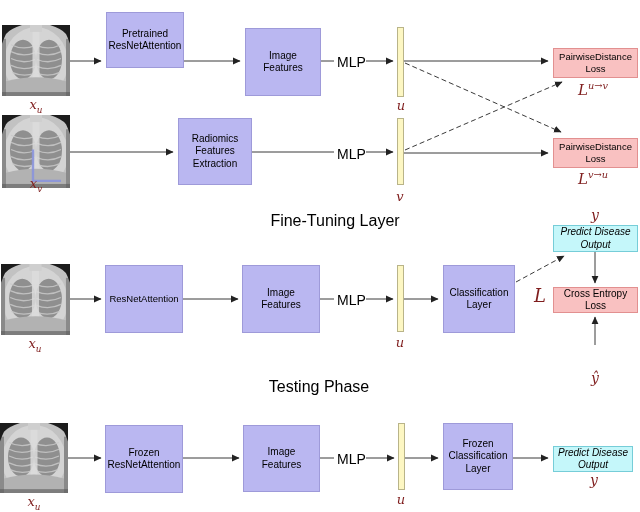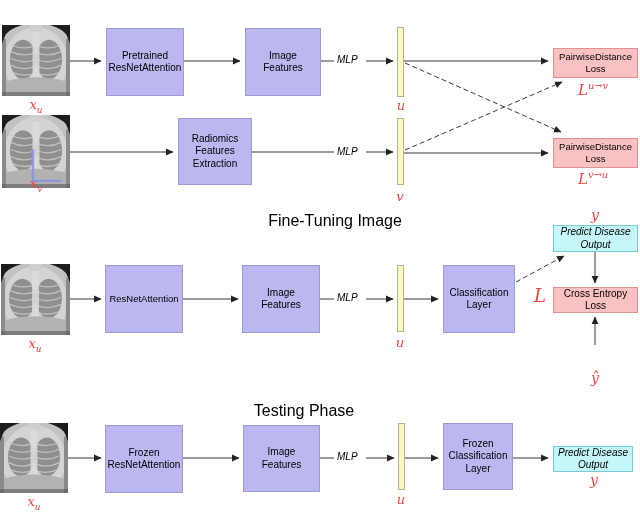--- a/index.html
+++ b/index.html
@@ -18,25 +18,25 @@
     white-space:pre-line;box-sizing:border-box;
   }
   .module{background:var(--module-fill,#bab7f1);border:1px solid var(--module-border,#9e9ad9);}
   .loss{background:var(--loss-fill,#f9c1c1);border:1px solid var(--loss-border,#e29090);}
   .output{background:var(--output-fill,#c5f7fa);border:1px solid var(--output-border,#76cdd8);font-style:italic;}
   .bar{
     position:absolute;background:var(--embedding-fill,#fdf7c3);
     border:1px solid var(--embedding-border,#b9b489);box-sizing:border-box;
   }
   .mlp{
-    position:absolute;font-size:10px;color:#000;white-space:nowrap;font-style:italic;
+    position:absolute;font-size:14px;color:#000;white-space:nowrap;
   }
   .math{
     position:absolute;transform:translateX(-50%);
-    font-family:"DejaVu Serif",serif;font-style:italic;font-size:13px;color:#ef4444;
+    font-family:"DejaVu Serif",serif;font-style:italic;font-size:13px;color:#7f1d1d;
     white-space:nowrap;
   }
   .math sub{font-size:.68em;}
   .math sup{font-size:.65em;}
   .math-left{transform:none;}
   .xray{position:absolute;overflow:hidden;}
   .xray svg{display:block;width:100%;height:100%;}
 </style>
 </head>
 <body>
@@ -73,22 +73,22 @@
     <line x1="595" y1="345" x2="595" y2="317" stroke="#3a3a3a" stroke-width="1" marker-end="url(#ah)"></line>
 
     <line x1="68" y1="458" x2="101" y2="458" stroke="#3a3a3a" stroke-width="1" marker-end="url(#ah)"></line>
     <line x1="183" y1="458" x2="239" y2="458" stroke="#3a3a3a" stroke-width="1" marker-end="url(#ah)"></line>
     <line x1="320" y1="458" x2="334" y2="458" stroke="#3a3a3a" stroke-width="1"></line>
     <line x1="366" y1="458" x2="394" y2="458" stroke="#3a3a3a" stroke-width="1" marker-end="url(#ah)"></line>
     <line x1="405" y1="458" x2="438" y2="458" stroke="#3a3a3a" stroke-width="1" marker-end="url(#ah)"></line>
     <line x1="513" y1="458" x2="548" y2="458" stroke="#3a3a3a" stroke-width="1" marker-end="url(#ah)"></line>
   </svg>
 
-  <div class="phase-title" style="left:335px;top:212px;">Fine-Tuning Image</div>
-  <div class="phase-title" style="left:304px;top:378px;margin-top:24px;">Testing Phase</div>
+  <div class="phase-title" style="left:335px;top:212px;">Fine-Tuning Layer</div>
+  <div class="phase-title" style="left:319px;top:378px;">Testing Phase</div>
 
   <div class="xray" style="left:2px;top:25px;width:68px;height:71px;">
   <svg viewBox="0 0 68 72" preserveAspectRatio="none">
     <rect width="68" height="72" fill="#c2c2c2"></rect>
     <ellipse cx="34" cy="38" rx="32" ry="36" fill="#d4d4d4"></ellipse>
     <rect x="0" y="14" width="4" height="58" fill="#8a8a8a"></rect>
     <rect x="64" y="14" width="4" height="58" fill="#8a8a8a"></rect>
     <path d="M0,0 L20,0 Q8,4 4,9 Q2,13 0,19 Z" fill="#1c1c1c"></path>
     <path d="M68,0 L48,0 Q60,4 64,9 Q66,13 68,19 Z" fill="#1c1c1c"></path>
     <ellipse cx="21" cy="35" rx="13" ry="20" fill="#8f8f8f"></ellipse>
@@ -107,21 +107,21 @@
     </g>
     <rect x="30.5" y="3" width="7" height="61" fill="#dcdcdc" opacity="0.85"></rect>
     <rect x="28" y="0" width="12" height="7" fill="#cfcfcf"></rect>
     <path d="M4,57 Q34,49 64,57 L64,72 L4,72 Z" fill="#b2b2b2"></path>
     <rect x="0" y="68" width="68" height="4" fill="#5a5a5a" opacity="0.6"></rect>
 
   </svg>
     </div>
   <div class="math" style="left:36px;top:97px;"><span>x</span><sub>u</sub></div>
 
-  <div class="box module" style="left:106px;top:28px;width:78px;height:68px;">Pretrained
+  <div class="box module" style="left:106px;top:12px;width:78px;height:56px;">Pretrained
 ResNetAttention</div>
   <div class="box module" style="left:245px;top:28px;width:76px;height:68px;">Image
 Features</div>
   <div class="mlp" style="left:337px;top:54px;">MLP</div>
   <div class="bar" style="left:397px;top:27px;width:7px;height:70px;"></div>
   <div class="math" style="left:401px;top:98px;">u</div>
   <div class="box loss" style="left:553px;top:48px;width:85px;height:30px;font-size:9.5px;">PairwiseDistance
 Loss</div>
   <div class="math" style="left:593px;top:80px;font-size:15px;"><span>L</span><sup>u→v</sup></div>
 

